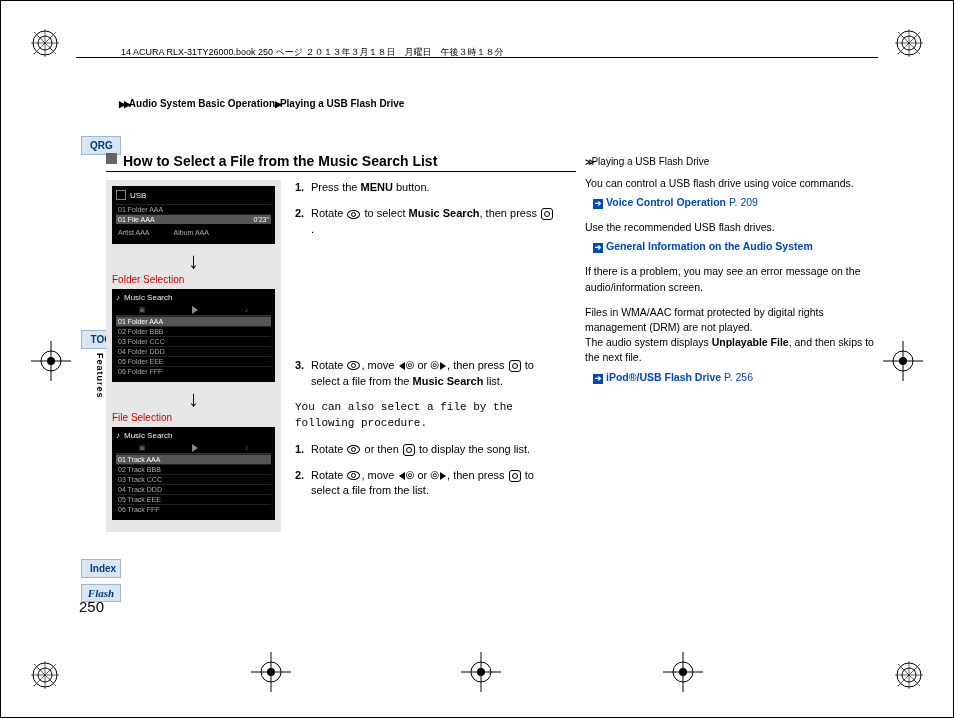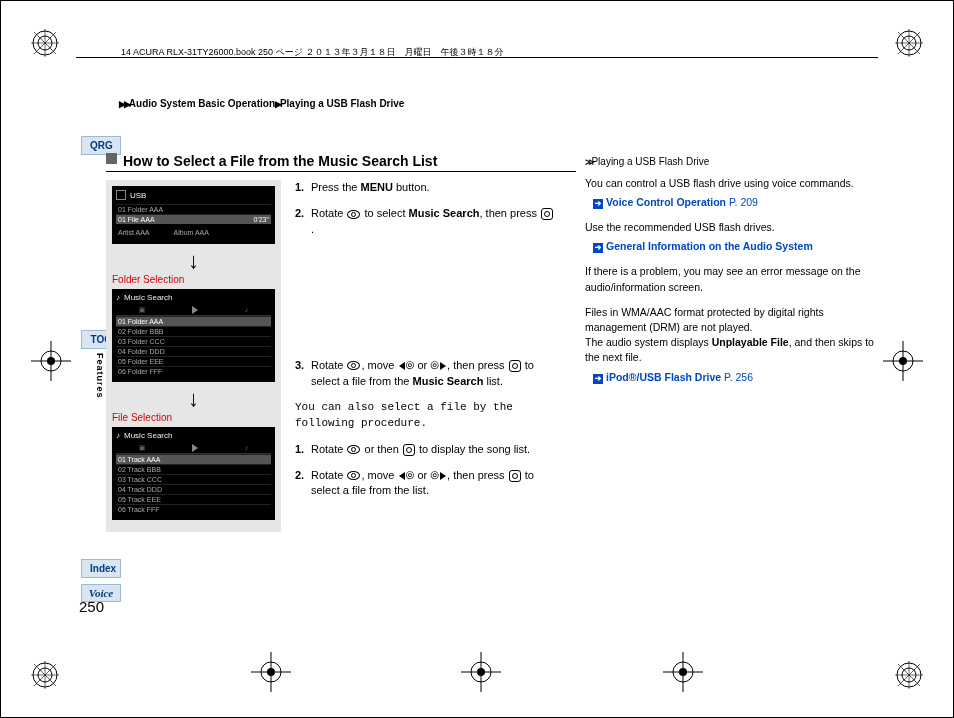--- a/index.html
+++ b/index.html
@@ -108,21 +108,21 @@
     <span class="bc-arrows">▶▶</span><span>Audio System Basic Operation</span><span class="bc-arrows">▶</span><span>Playing a USB Flash Drive</span>
   </div>
 
   <div class="sidebar">
     <span class="sidebtn">QRG</span>
     <div class="sidebar-spacer"></div>
     <span class="sidebtn">TOC</span>
     <div class="vfeatures">Features</div>
     <div style="height:160px"></div>
     <span class="sidebtn">Index</span>
-    <span class="homebtn">Voice</span>
+    <span class="homebtn">Flash</span>
   </div>
 
   <div class="main">
     <div class="section-title">
       <span class="sect-sq"></span>
       <span class="sect-t">How to Select a File from the Music Search List</span>
     </div>
     <div class="cols">
       <div class="imgcol">
 

